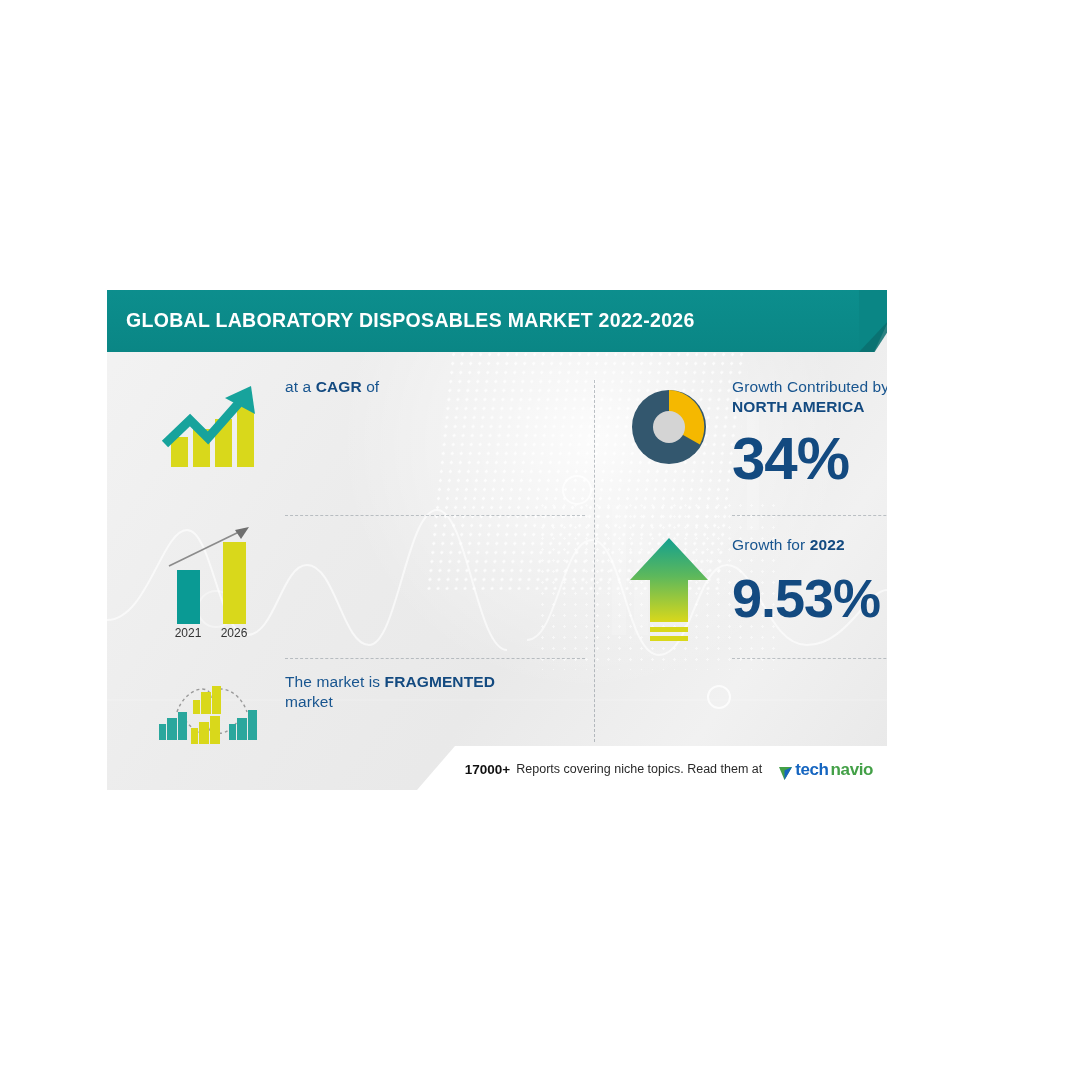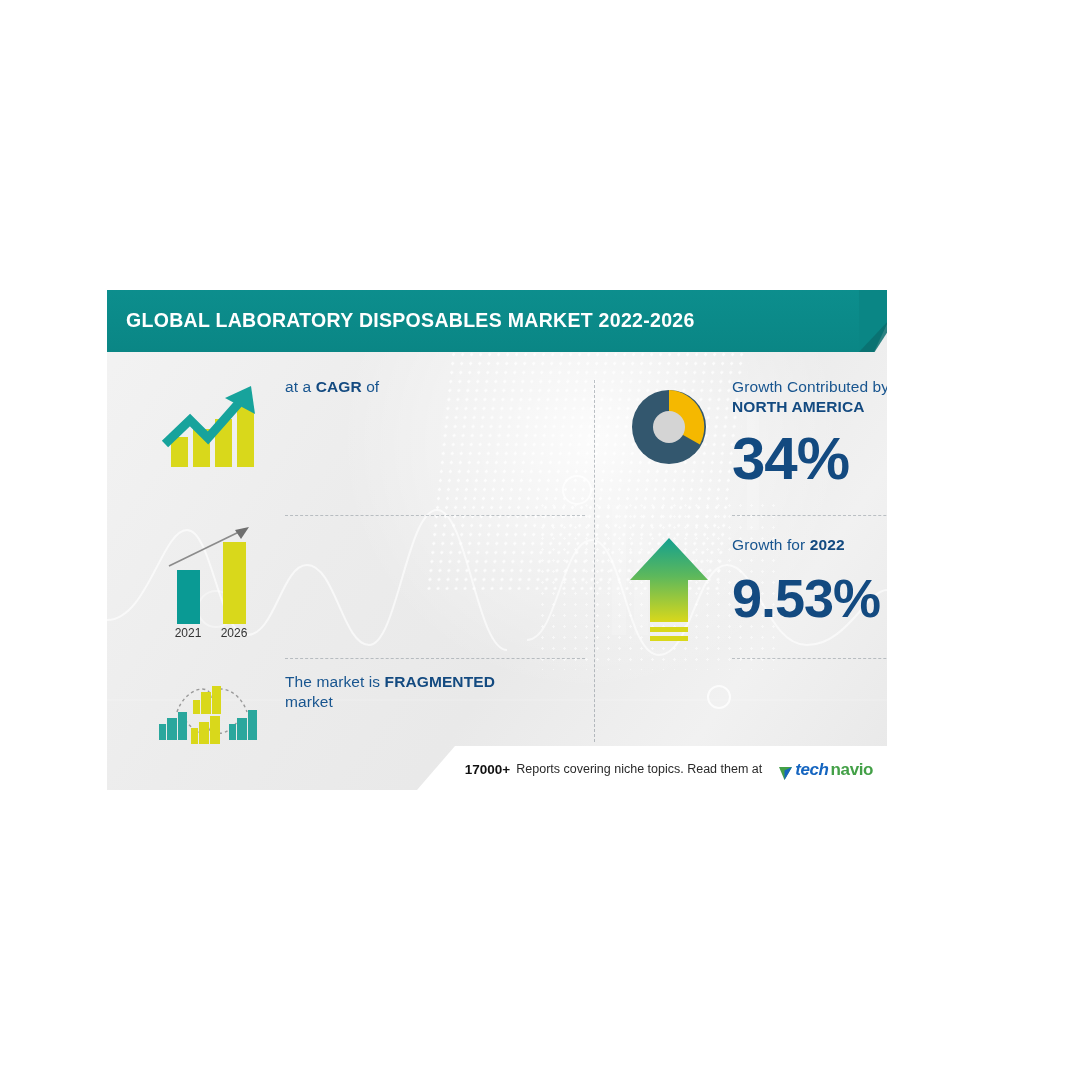--- a/index.html
+++ b/index.html
@@ -215,21 +215,21 @@
     margin-left: 10px;
     position: relative;
     top: 1px;
   }
   .brand-name {
     font-size: 17px;
     font-weight: bold;
     font-family: "Liberation Sans", sans-serif;
     letter-spacing: -0.4px;
   }
-  .brand-tech { color: #1565c0; font-style: italic; }
+  .brand-tech { color: #1565c0; }
   .brand-navio { color: #43a047; }
 </style>
 </head>
 <body>
 
 <div id="infographic-card">
 
   <div class="bg-texture">
     <div class="bg-dots"></div>
     <div class="bg-dots-2"></div>

